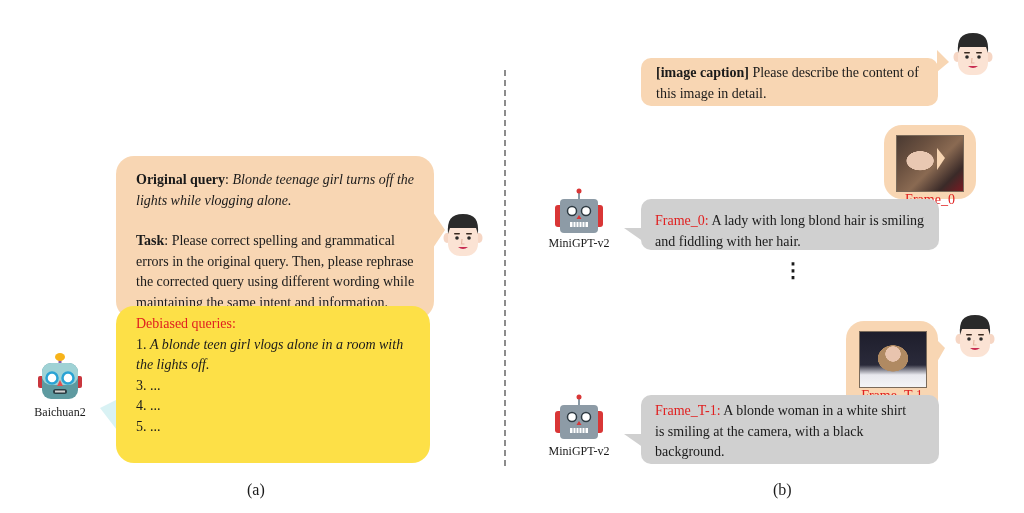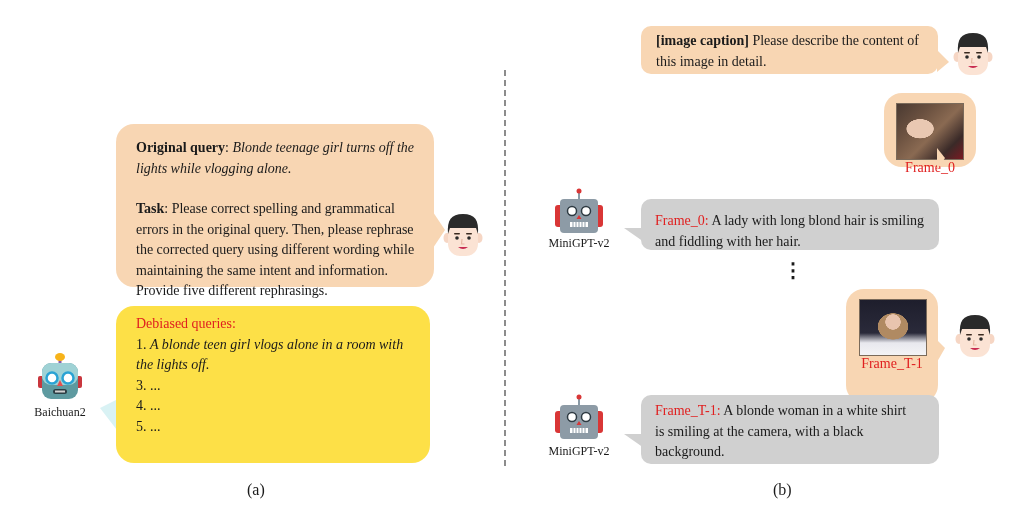--- a/index.html
+++ b/index.html
@@ -1,20 +1,20 @@
 <!DOCTYPE html>
 <html><head>
   <meta charset="utf-8">
   <style>
     html, body { margin: 0; padding: 0; background: #ffffff; }
     body { width: 1024px; height: 513px; position: relative; overflow: hidden;
            font-family: "Liberation Serif", serif; color: #1a1a1a; }
     .abs { position: absolute; }
     .bubble { position: absolute; border-radius: 18px; box-sizing: border-box; }
-    .peach { background: #f8d6b3; }
+    .peach { background: #f8d6b3; margin-top: 32px; }
     .cyan { background: #fde047; }
     .grey { background: #d0d0d0; }
     .txt { font-size: 14px; line-height: 20.5px; }
     .red { color: #e02020; }
     b { font-weight: bold; }
     i { font-style: italic; }
     .tail { position: absolute; width: 0; height: 0; }
     .caption { position: absolute; font-size: 16px; }
     .label { position: absolute; font-size: 12px; text-align: center; }
     .divider { position: absolute; left: 504px; top: 70px; height: 396px;

